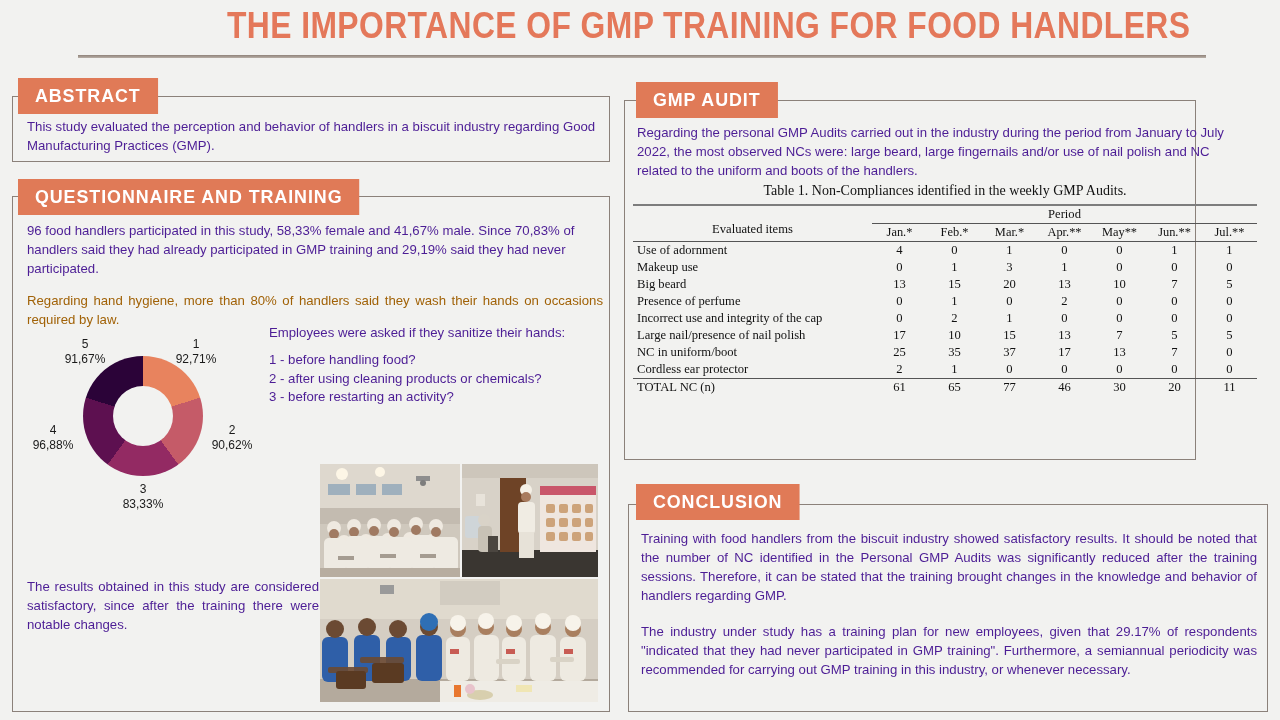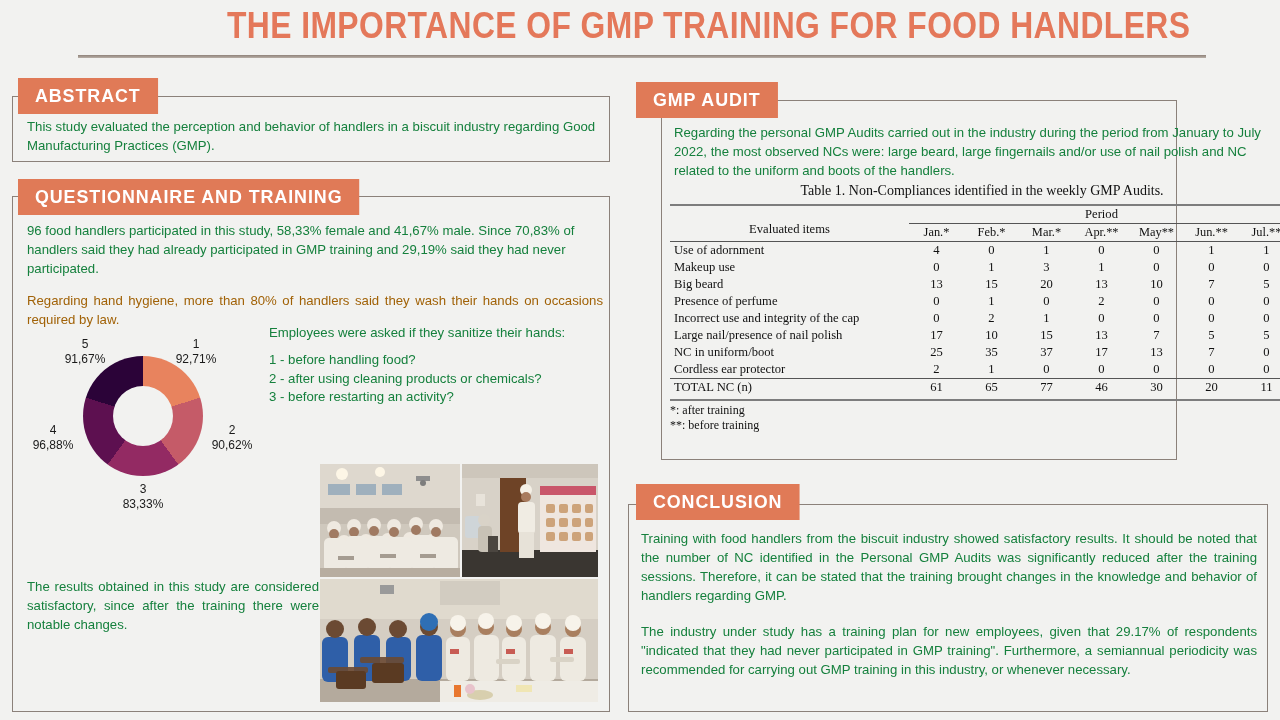--- a/index.html
+++ b/index.html
@@ -50,21 +50,21 @@
     height: 36px;
     transform: scaleX(0.94);
     transform-origin: left center;
     white-space: nowrap;
     z-index: 5;
   }
   .body-text {
     font-family: "Liberation Sans", sans-serif;
     font-size: 13.2px;
     line-height: 19px;
-    color: #15803d;
+    color: #4c1d95;
   }
   .just { text-align: justify; }
   .coral-text { color: #a16207; }
 
   
   #abstract-panel { left: 12px; top: 96px; width: 598px; height: 66px; }
   #abstract-tab { left: 18px; top: 78px; }
   #abstract-body { position: absolute; left: 14px; top: 20px; width: 570px; }
 
   #quest-panel { left: 12px; top: 196px; width: 598px; height: 516px; }
@@ -91,21 +91,21 @@
 
   
   #photos { position: absolute; left: 307px; top: 267px; width: 278px; height: 238px; }
   .photo { position: absolute; overflow: hidden; background: #7a7a7a; }
   #photo-1 { left: 0; top: 0; width: 140px; height: 113px; }
   #photo-2 { left: 142px; top: 0; width: 136px; height: 113px; }
   #photo-3 { left: 0; top: 115px; width: 278px; height: 123px; }
   .photo svg { display: block; width: 100%; height: 100%; }
 
   
-  #audit-panel { left: 661px; top: 100px; width: 516px; height: 360px; }
+  #audit-panel { left: 624px; top: 100px; width: 572px; height: 360px; }
   #audit-tab { left: 636px; top: 82px; }
   #audit-body { position: absolute; left: 12px; top: 22px; width: 616px; }
 
   #table-wrap { position: absolute; left: 8px; top: 82px; width: 624px;
                 font-family: "Liberation Serif", serif; color: #111; }
   .table-caption { text-align: center; font-size: 14px; margin-bottom: 5px; }
   .table-caption b { font-weight: normal; }
   table.gmp { width: 100%; border-collapse: collapse; font-size: 12.6px; }
   table.gmp th, table.gmp td { padding: 1px 2px; font-weight: normal; }
   .rule-top td, .rule-top th { border-top: 2px solid #7d7d7d; }
@@ -445,24 +445,20 @@
               <td class="num-cell">61</td>
               <td class="num-cell">65</td>
               <td class="num-cell">77</td>
               <td class="num-cell">46</td>
               <td class="num-cell">30</td>
               <td class="num-cell">20</td>
               <td class="num-cell">11</td>
             </tr>
           </tbody>
       </table>
-      <div class="footnotes">
-        <div>*: after training</div>
-        <div>**: before training</div>
-      </div>
     </div>
   </div>
 
   <div class="panel-tab" id="concl-tab">CONCLUSION</div>
   <div class="panel" id="concl-panel">
     <div id="concl-body">
       <div class="body-text just">Training with food handlers from the biscuit industry showed satisfactory results. It should be noted that the number of NC identified in the Personal GMP Audits was significantly reduced after the training sessions. Therefore, it can be stated that the training brought changes in the knowledge and behavior of handlers regarding GMP.</div>
       <div class="body-text just" id="concl-p2">The industry under study has a training plan for new employees, given that 29.17% of respondents "indicated that they had never participated in GMP training". Furthermore, a semiannual periodicity was recommended for carrying out GMP training in this industry, or whenever necessary.</div>
     </div>
   </div>

